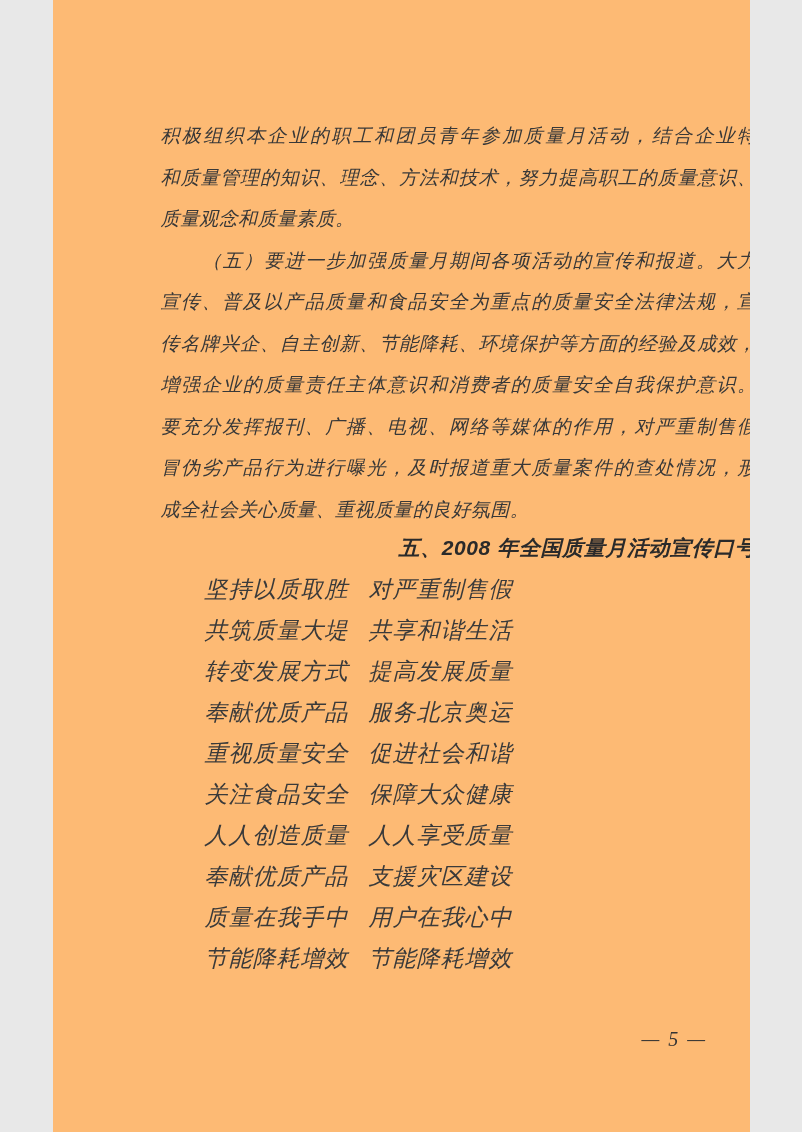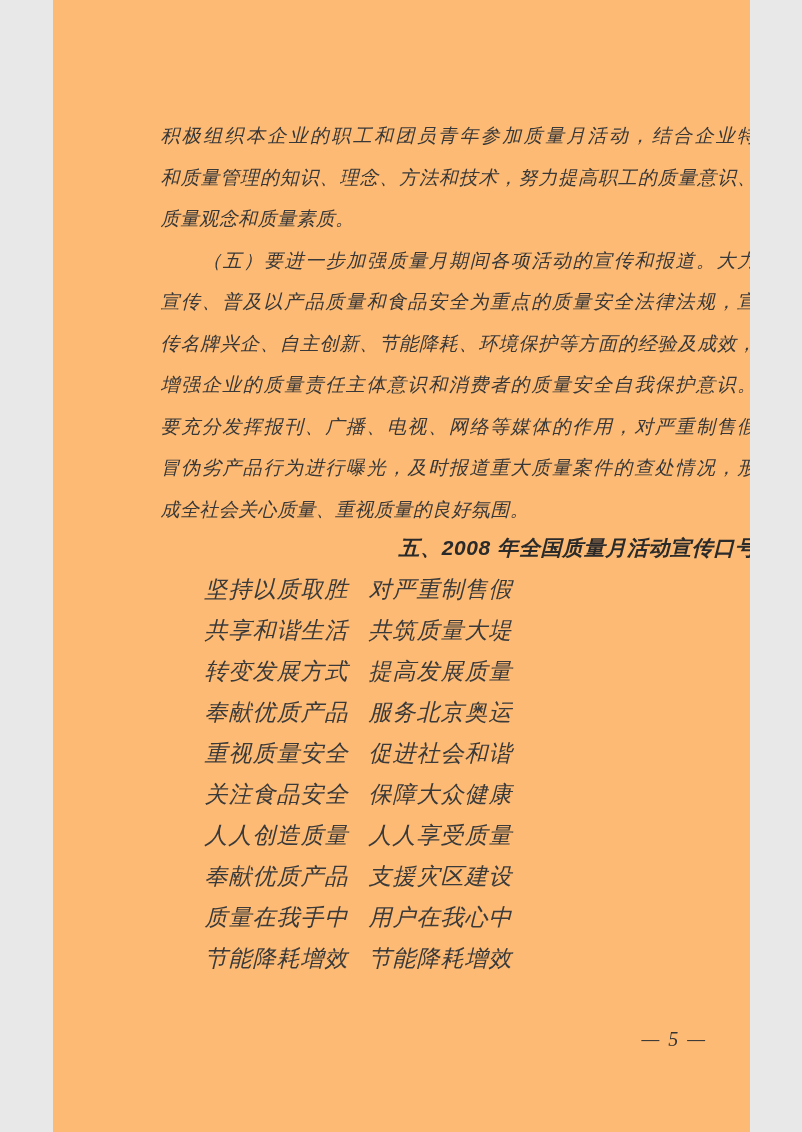--- a/index.html
+++ b/index.html
@@ -101,22 +101,22 @@
           <div class="line last">成全社会关心质量、重视质量的良好氛围。</div>
         </div>
       </div>
     <h2 class="section-heading">五、2008 年全国质量月活动宣传口号</h2>
     <div class="slogan-list" id="slogans-root">
         <div class="slogan-row">
           <span>坚持以质取胜</span>
           <span>对严重制售假</span>
         </div>
         <div class="slogan-row">
+          <span>共筑质量大堤</span>
           <span>共享和谐生活</span>
-          <span>共筑质量大堤</span>
         </div>
         <div class="slogan-row">
           <span>转变发展方式</span>
           <span>提高发展质量</span>
         </div>
         <div class="slogan-row">
           <span>奉献优质产品</span>
           <span>服务北京奥运</span>
         </div>
         <div class="slogan-row">

